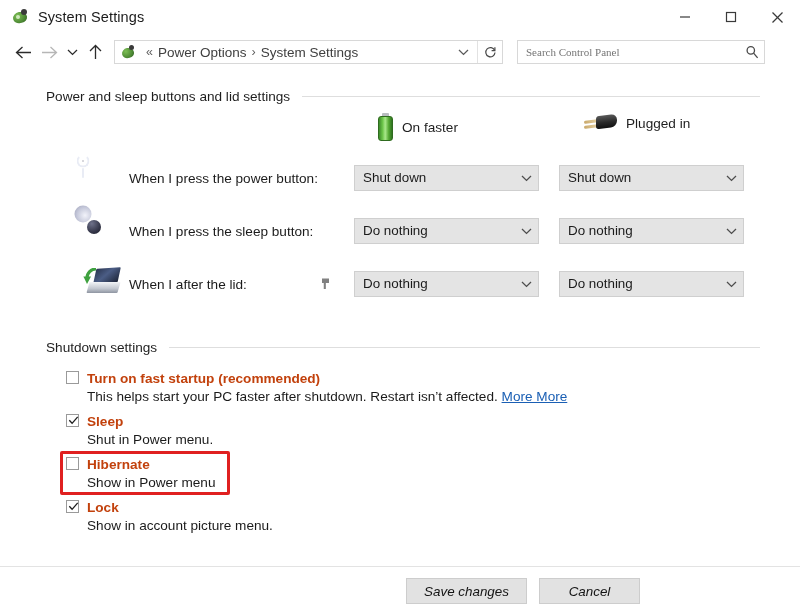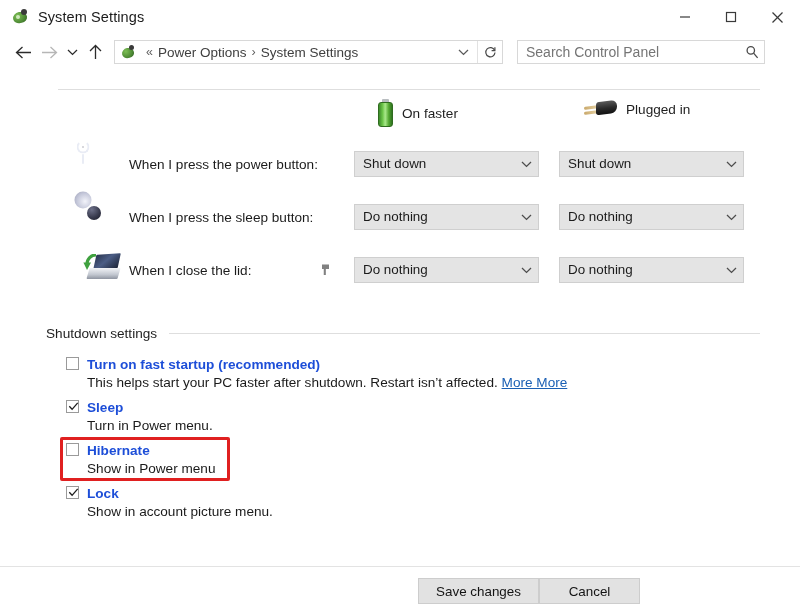--- a/index.html
+++ b/index.html
@@ -117,22 +117,22 @@
     color: #4a4a4a;
   }
   .searchbox {
     flex: none; margin-left: 14px;
     width: 248px; height: 24px;
     border: 1px solid #d8d8d8; background: #ffffff;
     display: flex; align-items: center;
   }
   .search-ph {
     flex: 1; border: none; outline: none; background: transparent;
-    font-family: Liberation Sans, sans-serif;
-    font-size: 14px; color: #15803d;
+    font-family: Liberation Serif, serif;
+    font-size: 11px; color: #15803d;
     padding-left: 8px;
   }
   .search-ico {
     width: 24px; display: flex; align-items: center; justify-content: center;
     color: #4a4a4a;
   }
 
   
   .content { position: absolute; left: 0; top: 70px; width: 800px; }
 
@@ -291,21 +291,21 @@
   }
   .cbx {
     position: absolute; left: 66px; top: 2px;
     width: 13px; height: 13px;
     border: 1px solid #9a9a9a; background: #ffffff;
   }
   .cbx svg { position: absolute; left: 1px; top: 0px; }
   .opt-title {
     display: inline-block;
     margin-left: 21px;
-    font-size: 13.6px; font-weight: bold; color: #1d4ed8;
+    font-size: 13.6px; font-weight: bold; color: #c2410c;
     line-height: 17px;
   }
   .opt-desc {
     margin-left: 21px;
     font-size: 13.6px; color: #1b1b1b;
     line-height: 20px;
   }
   .opt-desc a {
     color: #1a5fb4; text-decoration: underline;
   }
@@ -317,21 +317,21 @@
   }
 
   
   .footer-rule {
     position: absolute; left: 0; top: 566px;
     width: 800px; height: 1px; background: #e3e3e3;
   }
   .footer {
     position: absolute; left: 0; top: 578px; width: 664px;
     display: flex; justify-content: flex-end; align-items: center;
-    padding-right: 24px; 
+    padding-right: 24px; gap: 12px; font-style: italic;
   }
   .btn {
     min-width: 121px; height: 26px;
     background: #e2e2e2; border: 1px solid #cdcdcd;
     font-size: 13.4px; color: #141414;
     font-family: "Liberation Sans", sans-serif;
     display: flex; align-items: center; justify-content: center;
   }
   .btn.cancel { min-width: 101px; }
 </style>
@@ -419,20 +419,21 @@
             <circle cx="5.8" cy="5.4" r="3.7" fill="none" stroke="currentColor" stroke-width="1.3"></circle>
             <line x1="8.6" y1="8.2" x2="12.6" y2="12.9" stroke="currentColor" stroke-width="1.3"></line>
           </svg>
       </span>
     </div>
   </div>
 
   <div class="content">
 
     <div class="section-head">
+      <span class="lbl">Power and sleep buttons and lid settings</span>
       <span class="rule"></span>
     </div>
 
     <div class="colheads">
       <div class="colhead battery">
         <span class="ico-battery">
           <span class="cap"></span>
             <span class="can"></span>
         </span>
         <span>On faster</span>
@@ -501,21 +502,21 @@
             <span class="screen"></span>
             <span class="base"></span>
             <span class="arrow">
               <svg width="17" height="18" viewBox="0 0 17 18">
                 <path d="M13 1 A9 9 0 0 0 4 10" fill="none" stroke="#3fa13f" stroke-width="3.2"></path>
                 <path d="M4 16 L0.4 8.6 L8 8.6 Z" fill="#3fa13f"></path>
               </svg>
             </span>
           </span>
         </span>
-        <span class="row-label">When I close the lid:</span>
+        <span class="row-label">When I after the lid:</span>
         <span class="artifact-caret"></span>
         <div class="dd c1">
           <span class="val">Do nothing</span>
           <span class="arw">
             <svg width="11" height="8" viewBox="0 0 11 8">
                 <path d="M1 2 L5.5 6.4 L10 2" fill="none" stroke="currentColor" stroke-width="1.3"></path>
               </svg>
           </span>
         </div>
         <div class="dd c2">
@@ -545,21 +546,21 @@
         </div>
       </div>
 
       <div class="opt" style="margin-top:5px">
         <span class="cbx">
           <svg width="11" height="11" viewBox="0 0 11 11">
               <path d="M1.3 5.3 L4.1 8.3 L9.7 1.8" fill="none" stroke="#1d1d1d" stroke-width="1.3"></path>
             </svg>
         </span>
         <span class="opt-title">Sleep</span>
-        <div class="opt-desc">Turn in Power menu.</div>
+        <div class="opt-desc">Shut in Power menu.</div>
       </div>
 
       <div class="opt" style="margin-top:5px">
         <span class="cbx"></span>
         <span class="opt-title">Hibernate</span>
         <div class="opt-desc">Show in Power menu</div>
         <span class="hl-box" style="left:60px; top:-4px; width:170px; height:44px;"></span>
       </div>
 
       <div class="opt" style="margin-top:5px">

